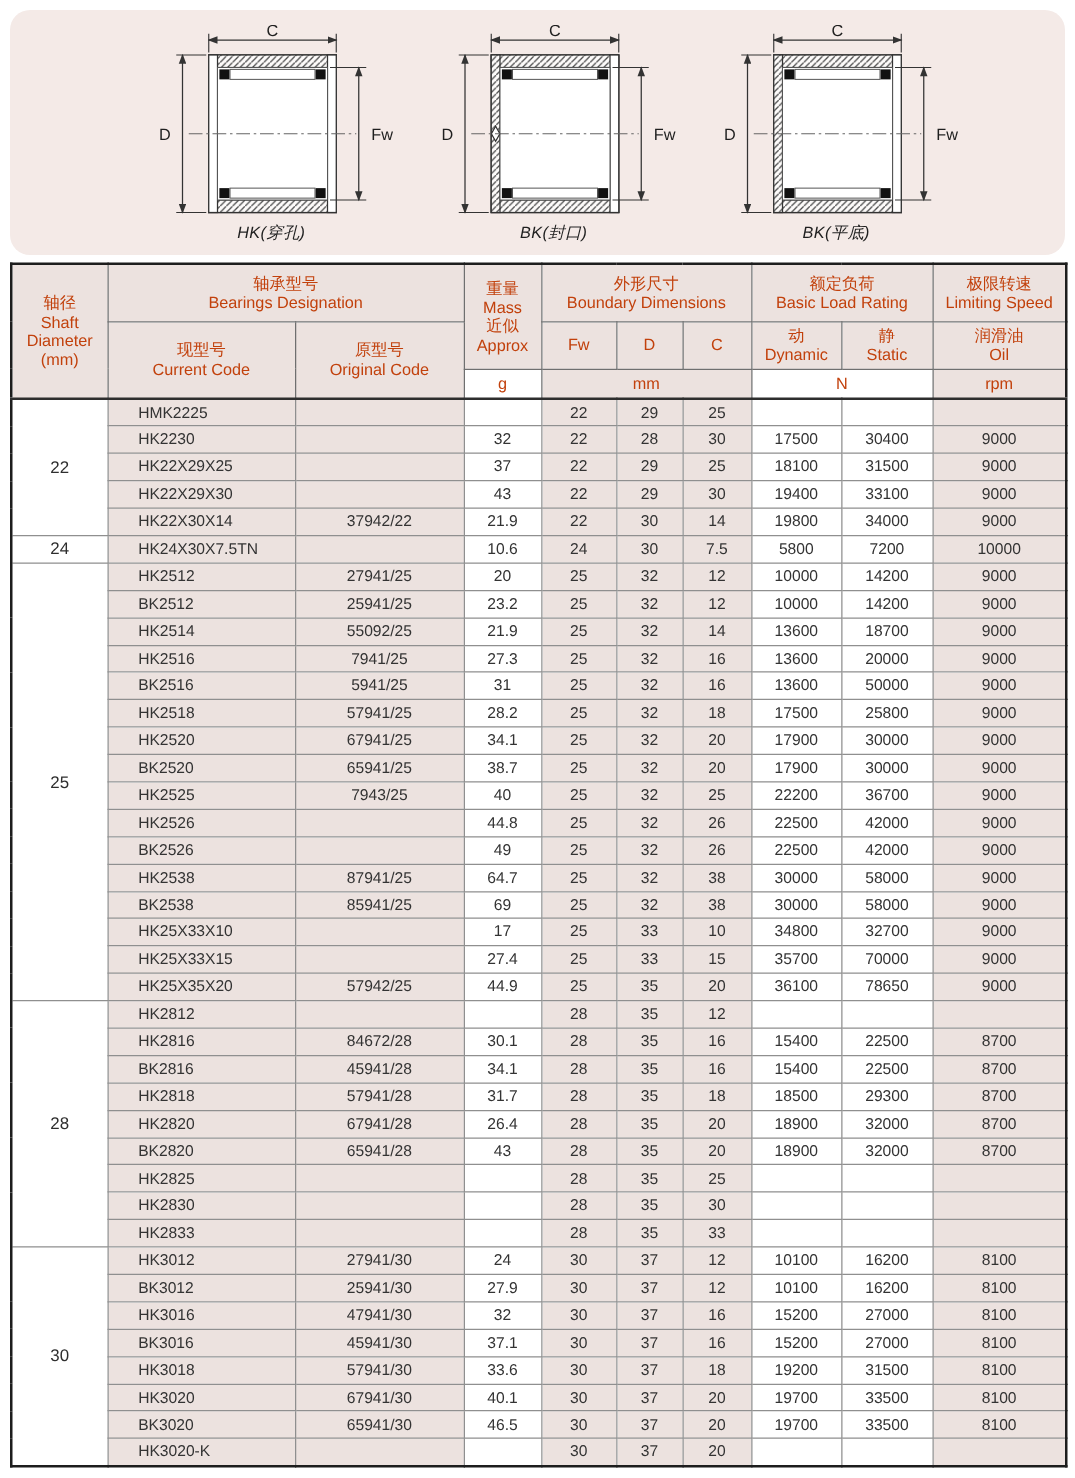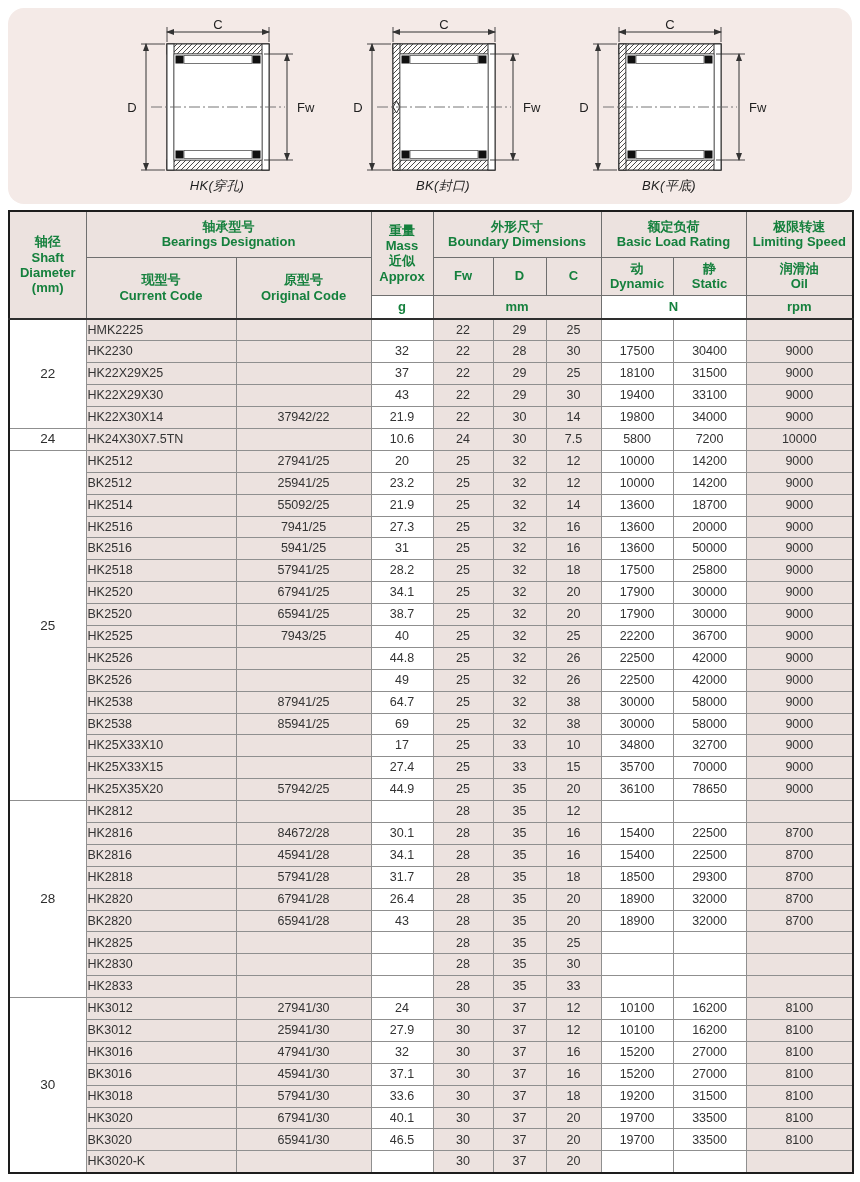--- a/index.html
+++ b/index.html
@@ -20,27 +20,27 @@
   
   table.spec{
     position:absolute;left:8px;top:210px;width:844px;
     border-collapse:collapse;table-layout:fixed;
     border:2.4px solid #1d1d1d;font-size:12.5px;
   }
   .spec th,.spec td{
     border:1px solid #8f8f8f;padding:0;text-align:center;vertical-align:middle;
     overflow:hidden;white-space:pre-line;line-height:1.18;
   }
-  .spec thead th,.spec thead td{font-weight:bold;font-size:13px;color:#15803d;border-color:#6f6f6f;}
+  .spec thead th,.spec thead td{font-weight:normal;font-size:13px;color:#c2410c;border-color:#6f6f6f;}
   .spec thead{border-bottom:2px solid #2e2e2e;}
   .spec tr.h1{height:46px;} .spec tr.h2{height:38px;margin-top:16px;} .spec tr.h3{height:24px;}
   .spec tbody tr{height:21.9px;}
   .w{background:#ffffff;} .p{background:#ece2df;}
   .spec tbody td{color:#333;}
-  .spec tbody td.code{text-align:left;padding-left:1px;}
+  .spec tbody td.code{text-align:left;padding-left:24px;}
   .spec tbody td.shaft{font-size:13.5px;color:#2e2e2e;}
   .spec tbody tr.sec td{border-top:1.8px solid #3a3a3a;}
   svg text{font-family:"Liberation Sans","DejaVu Sans",sans-serif;}
 </style>
 </head>
 <body>
 
 <div class="panel" id="panel">
     <div class="diagram">
     <svg width="212" height="156" viewBox="0 0 212 156">

